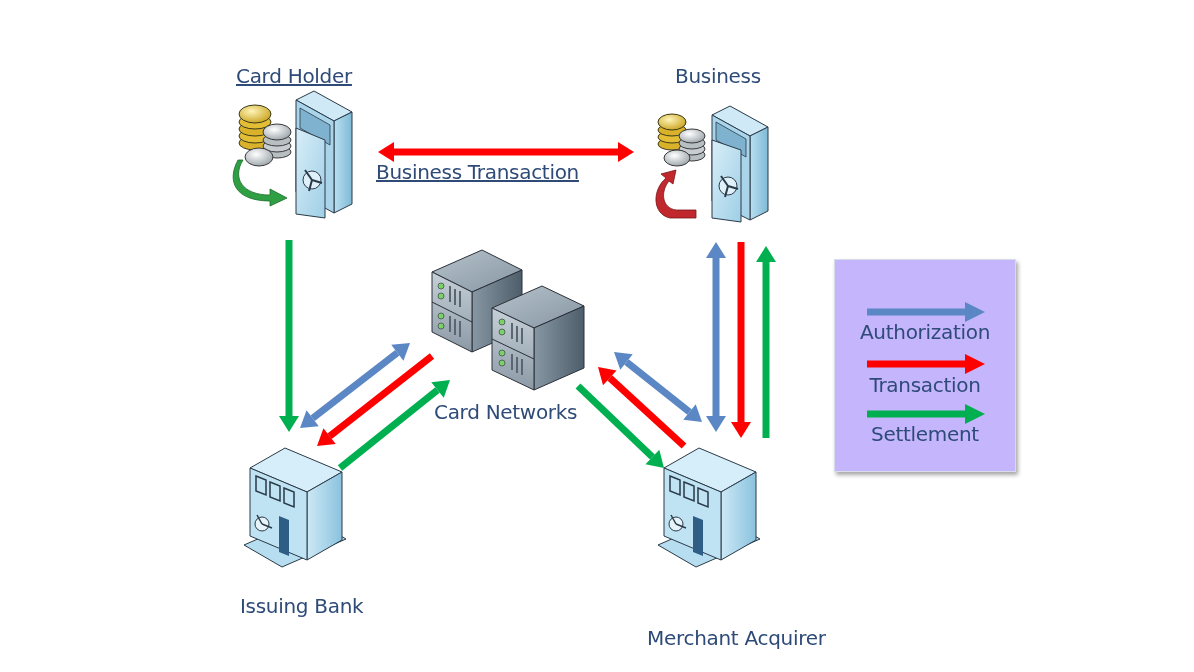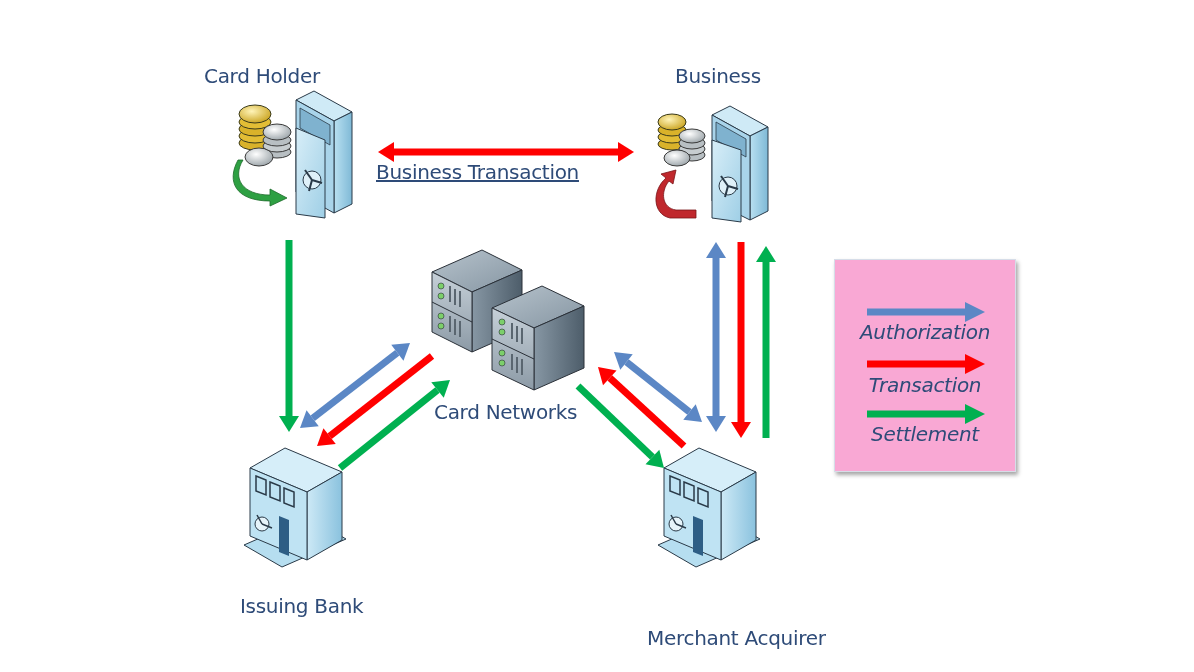--- a/index.html
+++ b/index.html
@@ -2,21 +2,21 @@
 <html><head>
 <meta charset="utf-8">
 <style>
   html, body { margin: 0; padding: 0; background: #ffffff; }
   body { width: 1194px; height: 672px; position: relative; overflow: hidden;
          font-family: "DejaVu Sans", sans-serif; }
   .label { position: absolute; color: #2e4b78; font-size: 20px; white-space: nowrap;
            letter-spacing: -0.3px; }
   #diagram { position: absolute; left: 0; top: 0; }
   .legend { position: absolute; left: 834px; top: 259px; width: 180px; height: 211px;
-            background: #f9a8d4; box-shadow: 2px 3px 4px rgba(0,0,0,0.35); border: 1px solid #d6dde8; font-style: italic; }
+            background: #c4b5fd; box-shadow: 2px 3px 4px rgba(0,0,0,0.35); border: 1px solid #d6dde8; }
   .legend .lg-label { position: absolute; left: 0; width: 180px; text-align: center;
             color: #2e4b78; font-size: 20px; letter-spacing: -0.3px; }
   .legend svg { position: absolute; left: 0; top: 0; }
 </style>
 </head>
 <body>
 
 <svg id="diagram" width="1194" height="672" viewBox="0 0 1194 672">
   <defs>
     <linearGradient id="safeFront" x1="0" y1="0" x2="1" y2="1">
@@ -224,21 +224,21 @@
         <line x1="741" y1="242" x2="741" y2="422" stroke="#ff0000" stroke-width="7"></line>
         <polygon points="741,438 731,422 751,422" fill="#ff0000"></polygon>
       </g>
       <g>
         <line x1="766" y1="438" x2="766" y2="262" stroke="#00b050" stroke-width="7"></line>
         <polygon points="766,246 776,262 756,262" fill="#00b050"></polygon>
       </g>
     </g>
 </svg>
 
-<div class="label" style="left:204px; top:64px;">Card Holder</div>
+<div class="label" style="left:236px; top:64px;text-decoration:underline;">Card Holder</div>
 <div class="label" style="left:675px; top:64px;">Business</div>
 <div class="label" style="left:376px; top:160px;text-decoration:underline;">Business Transaction</div>
 <div class="label" style="left:434px; top:400px;">Card Networks</div>
 <div class="label" style="left:240px; top:594px;">Issuing Bank</div>
 <div class="label" style="left:647px; top:626px;">Merchant Acquirer</div>
 
 <div class="legend">
   <svg width="180" height="211" id="legend-svg">
       <g>
         <line x1="32" y1="52" x2="130" y2="52" stroke="#5b87c5" stroke-width="7"></line>

